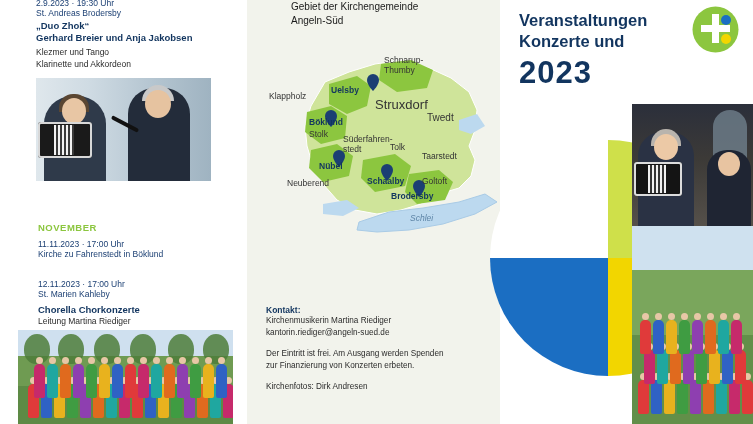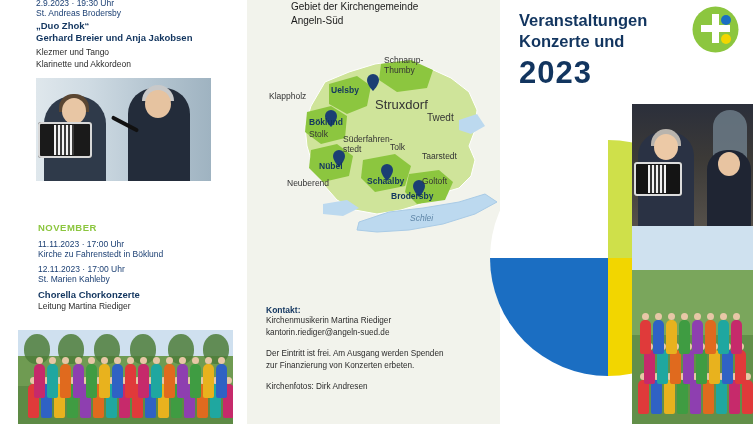--- a/index.html
+++ b/index.html
@@ -105,21 +105,21 @@
         <div class="hair"></div>
         <div class="head"></div>
       </div>
       <div class="clar"></div>
     </div>
 
     <div style="position:absolute;left:38px;top:222px;width:190px;">
       <div class="month">NOVEMBER</div>
       <div class="t-date" style="margin-top:6px;">11.11.2023 · 17:00 Uhr</div>
       <div class="t-date">Kirche zu Fahrenstedt in Böklund</div>
-      <div class="t-date" style="margin-top:5px;">12.11.2023 · 17:00 Uhr</div>
+      <div class="t-date" style="margin-top:20px;">12.11.2023 · 17:00 Uhr</div>
       <div class="t-date">St. Marien Kahleby</div>
       <div class="t-title" style="margin-top:5px;">Chorella Chorkonzerte</div>
       <div class="t-body">Leitung Martina Riediger</div>
     </div>
 
     <div class="photo" id="choir-photo">
       <div class="tree" style="left:6px;"></div>
       <div class="tree" style="left:40px;"></div>
       <div class="tree" style="left:76px;"></div>
       <div class="tree" style="left:112px;"></div>

